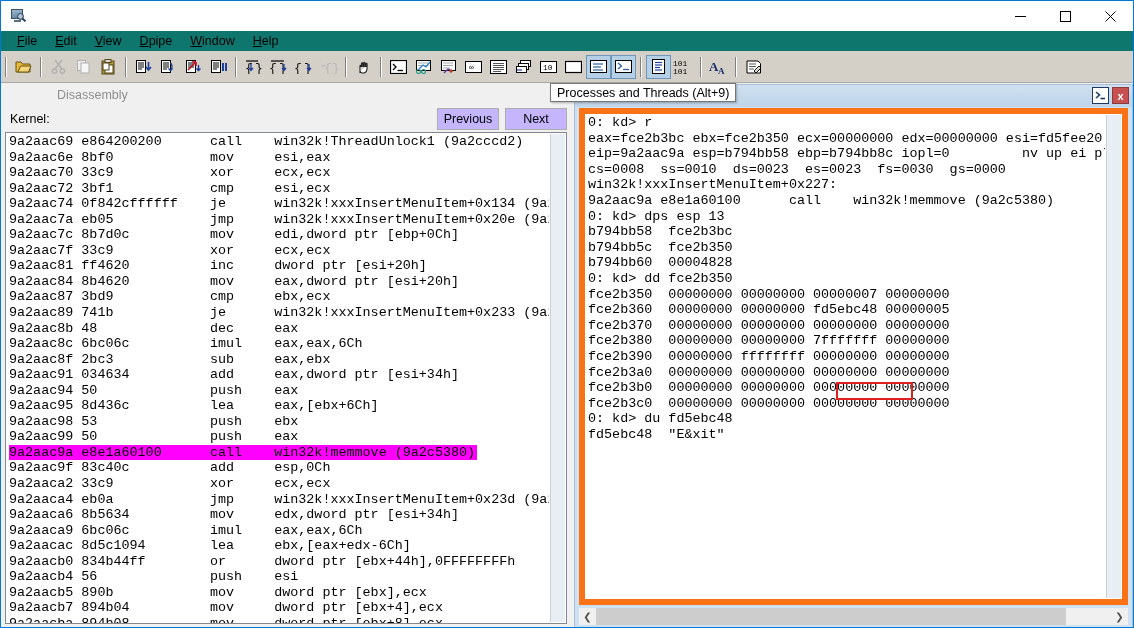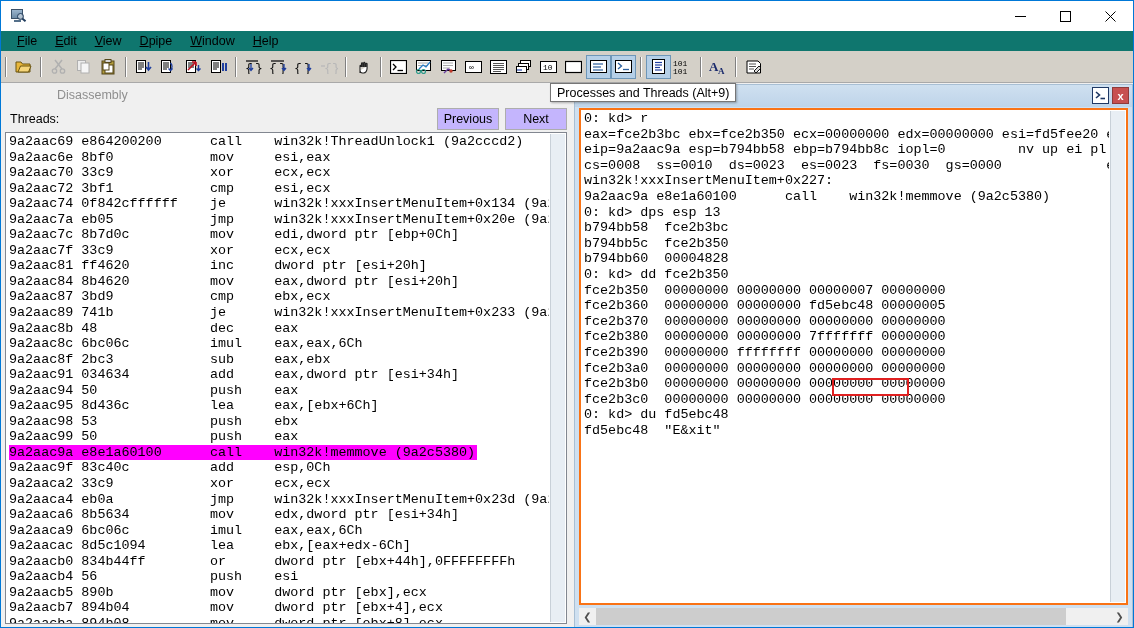--- a/index.html
+++ b/index.html
@@ -268,21 +268,21 @@
   .cmd-tb-btn.close {
     background: #c75050; border: 1px solid #8f3a3a;
     color: #ffffff; font-size: 11px; font-weight: bold;
     font-family: "Liberation Sans", sans-serif;
   }
   .cmd-body {
     position: absolute;
     left: 4px; top: 23px;
     right: 4px; bottom: 22px;
     background: #ffffff;
-    border: 2px solid #f97316;
+    border: 6px solid #f97316;
     box-sizing: border-box;
     overflow: hidden;
   }
   .cmd-scroll-v {
     position: absolute;
     right: 1px; top: 1px;
     width: 15px; bottom: 1px;
     background: #e8eef4;
     border-left: 1px solid #c8d0d8;
     box-sizing: border-box;
@@ -635,21 +635,21 @@
         <svg width="14" height="12" viewBox="0 0 14 12">
           <rect x="0.5" y="0.5" width="13" height="11" fill="#ffffff" stroke="#000"></rect>
           <rect x="0.5" y="0.5" width="13" height="3" fill="#3a5a8c" stroke="#000"></rect>
           <line x1="2" y1="6" x2="12" y2="6" stroke="#3a5a8c"></line>
           <line x1="2" y1="8.5" x2="9" y2="8.5" stroke="#3a5a8c"></line>
         </svg>
       </div>
     </div>
 
     <div class="offset-row">
-      <div class="offset-label">Threads:</div>
+      <div class="offset-label">Kernel:</div>
       <input class="offset-input" value="@$scopeip" style="">
       <div class="offset-btn">Previous</div>
       <div class="offset-btn">Next</div>
     </div>
 
     <div class="dis-body">
       <div class="dis-text" id="dis-text"><div class="dis-line-wrap"><span class="dis-line">9a2aac69 e864200200      call    win32k!ThreadUnlock1 (9a2cccd2)</span></div><div class="dis-line-wrap"><span class="dis-line">9a2aac6e 8bf0            mov     esi,eax</span></div><div class="dis-line-wrap"><span class="dis-line">9a2aac70 33c9            xor     ecx,ecx</span></div><div class="dis-line-wrap"><span class="dis-line">9a2aac72 3bf1            cmp     esi,ecx</span></div><div class="dis-line-wrap"><span class="dis-line">9a2aac74 0f842cffffff    je      win32k!xxxInsertMenuItem+0x134 (9a2a</span></div><div class="dis-line-wrap"><span class="dis-line">9a2aac7a eb05            jmp     win32k!xxxInsertMenuItem+0x20e (9a2a</span></div><div class="dis-line-wrap"><span class="dis-line">9a2aac7c 8b7d0c          mov     edi,dword ptr [ebp+0Ch]</span></div><div class="dis-line-wrap"><span class="dis-line">9a2aac7f 33c9            xor     ecx,ecx</span></div><div class="dis-line-wrap"><span class="dis-line">9a2aac81 ff4620          inc     dword ptr [esi+20h]</span></div><div class="dis-line-wrap"><span class="dis-line">9a2aac84 8b4620          mov     eax,dword ptr [esi+20h]</span></div><div class="dis-line-wrap"><span class="dis-line">9a2aac87 3bd9            cmp     ebx,ecx</span></div><div class="dis-line-wrap"><span class="dis-line">9a2aac89 741b            je      win32k!xxxInsertMenuItem+0x233 (9a2a</span></div><div class="dis-line-wrap"><span class="dis-line">9a2aac8b 48              dec     eax</span></div><div class="dis-line-wrap"><span class="dis-line">9a2aac8c 6bc06c          imul    eax,eax,6Ch</span></div><div class="dis-line-wrap"><span class="dis-line">9a2aac8f 2bc3            sub     eax,ebx</span></div><div class="dis-line-wrap"><span class="dis-line">9a2aac91 034634          add     eax,dword ptr [esi+34h]</span></div><div class="dis-line-wrap"><span class="dis-line">9a2aac94 50              push    eax</span></div><div class="dis-line-wrap"><span class="dis-line">9a2aac95 8d436c          lea     eax,[ebx+6Ch]</span></div><div class="dis-line-wrap"><span class="dis-line">9a2aac98 53              push    ebx</span></div><div class="dis-line-wrap"><span class="dis-line">9a2aac99 50              push    eax</span></div><div class="dis-line-wrap"><span class="dis-line hl">9a2aac9a e8e1a60100      call    win32k!memmove (9a2c5380)</span></div><div class="dis-line-wrap"><span class="dis-line">9a2aac9f 83c40c          add     esp,0Ch</span></div><div class="dis-line-wrap"><span class="dis-line">9a2aaca2 33c9            xor     ecx,ecx</span></div><div class="dis-line-wrap"><span class="dis-line">9a2aaca4 eb0a            jmp     win32k!xxxInsertMenuItem+0x23d (9a2a</span></div><div class="dis-line-wrap"><span class="dis-line">9a2aaca6 8b5634          mov     edx,dword ptr [esi+34h]</span></div><div class="dis-line-wrap"><span class="dis-line">9a2aaca9 6bc06c          imul    eax,eax,6Ch</span></div><div class="dis-line-wrap"><span class="dis-line">9a2aacac 8d5c1094        lea     ebx,[eax+edx-6Ch]</span></div><div class="dis-line-wrap"><span class="dis-line">9a2aacb0 834b44ff        or      dword ptr [ebx+44h],0FFFFFFFFh</span></div><div class="dis-line-wrap"><span class="dis-line">9a2aacb4 56              push    esi</span></div><div class="dis-line-wrap"><span class="dis-line">9a2aacb5 890b            mov     dword ptr [ebx],ecx</span></div><div class="dis-line-wrap"><span class="dis-line">9a2aacb7 894b04          mov     dword ptr [ebx+4],ecx</span></div><div class="dis-line-wrap"><span class="dis-line">9a2aacba 894b08          mov     dword ptr [ebx+8],ecx</span></div></div>
       <div class="dis-scroll-v"></div>
     </div>
   </div>

